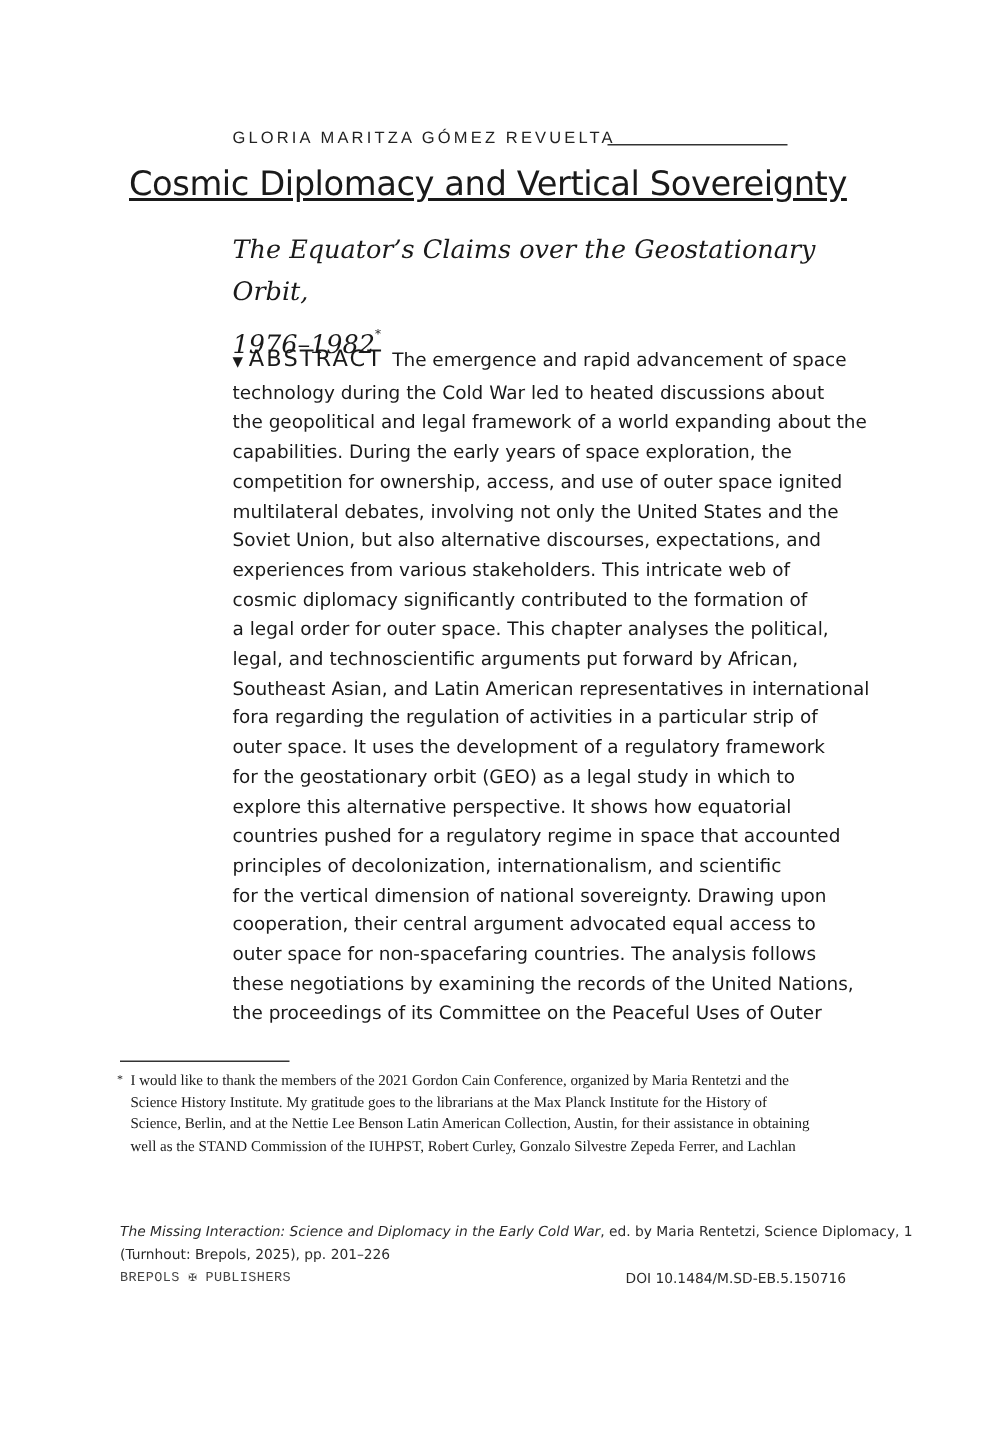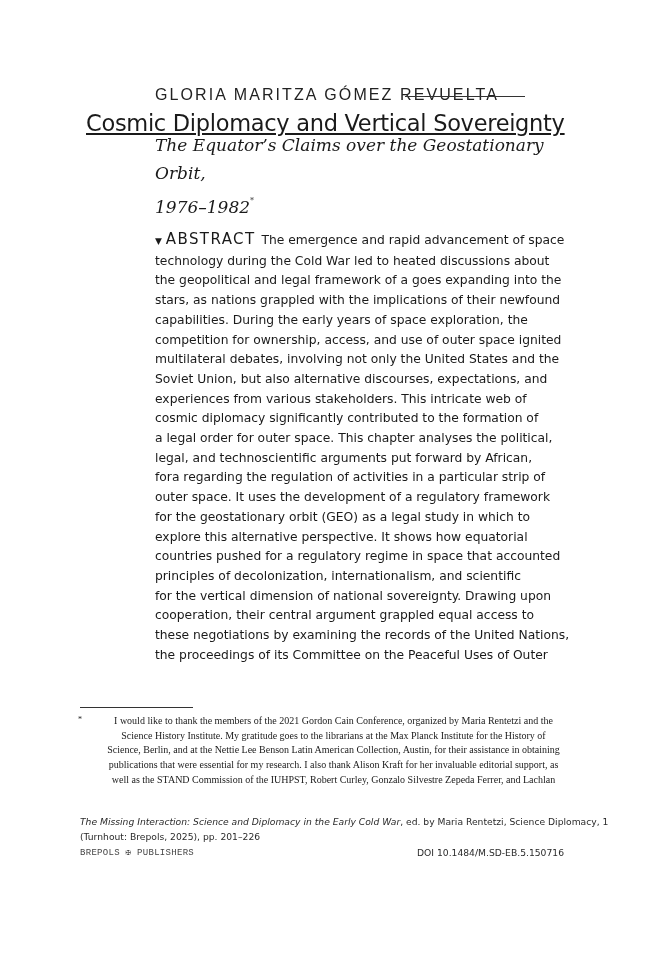--- a/index.html
+++ b/index.html
@@ -1,51 +1,51 @@
 <!DOCTYPE html>
 <html><head>
 <meta charset="utf-8">
 <style>
   html, body { margin: 0; padding: 0; background: #ffffff; }
   body { width: 672px; height: 960px; position: relative; overflow: hidden; color: #1a1a1a; }
   .abs { position: absolute; }
   .author {
     left: 155px; top: 86px;
     font-family: "Liberation Sans", sans-serif;
-    font-size: 16px; letter-spacing: 2.1px; color: #222;
+    font-size: 11px; letter-spacing: 2.1px; color: #222;
     white-space: nowrap;
   }
   .author-rule { left: 405px; top: 96px; width: 120px; height: 0; border-top: 1px solid #333; }
   .title {
     left: 86px; top: 110px;
     font-family: "DejaVu Sans", sans-serif;
     font-size: 22.5px; color: #1a1a1a; white-space: nowrap; letter-spacing: -0.3px; text-decoration: underline;
   }
   .subtitle {
-    left: 155px; top: 131px; width: 420px;
+    left: 155px; top: 153px; width: 420px;
     font-family: "DejaVu Serif", serif; font-style: italic;
     font-size: 17px; line-height: 28px; color: #1a1a1a;
   }
   .subtitle sup { font-size: 8px; vertical-align: 10px; font-style: normal; }
   .abstract {
     left: 155px; top: 230px; width: 380px;
     font-family: "DejaVu Sans", sans-serif;
     font-size: 12.3px; line-height: 19.7px; color: #1a1a1a;
   }
   .abstract .line { display: block; white-space: nowrap; }
   .abstract-label {
     font-weight: normal; font-size: 15px; letter-spacing: 1.4px; margin-right: 6px;
   }
   .fn-rule { left: 80px; top: 707px; width: 113px; height: 0; border-top: 1px solid #333; }
   .footnote {
     left: 80px; top: 714px; width: 500px;
     font-family: "Liberation Serif", serif;
     font-size: 10px; line-height: 14.7px; color: #1a1a1a;
   }
-  .footnote .line { display: block; white-space: nowrap; padding-left: 7px; text-align: center; }
+  .footnote .line { display: block; white-space: nowrap; padding-left: 7px; }
   .footnote .mark { position: absolute; left: -2px; top: -1px; font-size: 8px; }
   .citation {
     left: 80px; top: 815px; width: 500px;
     font-family: "DejaVu Sans", sans-serif;
     font-size: 9.2px; line-height: 14.5px; color: #2a2a2a;
   }
   .citation .line { display: block; white-space: nowrap; }
   .publisher {
     left: 80px; top: 847px;
     font-family: Liberation Mono, monospace;
@@ -69,50 +69,50 @@
   <span>The Equator’s Claims over the Geostationary Orbit,</span><br>
   <span>1976–1982</span><sup>*</sup>
 </div>
 
 <div class="abs abstract" id="abstract-block">
   <span class="line">
     <span style="font-size:9px;">▼</span>
     <span class="abstract-label">ABSTRACT</span><span>The emergence and rapid advancement of space</span>
   </span>
 <span class="line">technology during the Cold War led to heated discussions about</span>
-    <span class="line">the geopolitical and legal framework of a goes expanding into the</span>
-    <span class="line">stars, as nations grappled with the implications of their newfound</span>
+    <span class="line">the geopolitical and legal framework of a world expanding about the</span>
     <span class="line">capabilities. During the early years of space exploration, the</span>
     <span class="line">competition for ownership, access, and use of outer space ignited</span>
     <span class="line">multilateral debates, involving not only the United States and the</span>
     <span class="line">Soviet Union, but also alternative discourses, expectations, and</span>
     <span class="line">experiences from various stakeholders. This intricate web of</span>
     <span class="line">cosmic diplomacy significantly contributed to the formation of</span>
     <span class="line">a legal order for outer space. This chapter analyses the political,</span>
     <span class="line">legal, and technoscientific arguments put forward by African,</span>
+    <span class="line">Southeast Asian, and Latin American representatives in international</span>
     <span class="line">fora regarding the regulation of activities in a particular strip of</span>
     <span class="line">outer space. It uses the development of a regulatory framework</span>
     <span class="line">for the geostationary orbit (GEO) as a legal study in which to</span>
     <span class="line">explore this alternative perspective. It shows how equatorial</span>
     <span class="line">countries pushed for a regulatory regime in space that accounted</span>
     <span class="line">principles of decolonization, internationalism, and scientific</span>
     <span class="line">for the vertical dimension of national sovereignty. Drawing upon</span>
-    <span class="line">cooperation, their central argument grappled equal access to</span>
+    <span class="line">cooperation, their central argument advocated equal access to</span>
+    <span class="line">outer space for non-spacefaring countries. The analysis follows</span>
     <span class="line">these negotiations by examining the records of the United Nations,</span>
     <span class="line">the proceedings of its Committee on the Peaceful Uses of Outer</span>
   </div>
 
 <div class="abs fn-rule"></div>
 
 <div class="abs footnote" id="footnote-block">
   <span class="mark">*</span>
 <span class="line">I would like to thank the members of the 2021 Gordon Cain Conference, organized by Maria Rentetzi and the</span>
     <span class="line">Science History Institute. My gratitude goes to the librarians at the Max Planck Institute for the History of</span>
     <span class="line">Science, Berlin, and at the Nettie Lee Benson Latin American Collection, Austin, for their assistance in obtaining</span>
-    <span class="line">publications that were essential for my research. I also thank Alison Kraft for her invaluable editorial support, as</span>
     <span class="line">well as the STAND Commission of the IUHPST, Robert Curley, Gonzalo Silvestre Zepeda Ferrer, and Lachlan</span>
   </div>
 
 <div class="abs citation">
   <span class="line"><i>The Missing Interaction: Science and Diplomacy in the Early Cold War</i><span>, ed. by Maria Rentetzi, Science Diplomacy, 1</span></span>
   <span class="line">(Turnhout: Brepols, 2025), pp. 201–226</span>
 </div>
 
 <div class="abs publisher">BREPOLS ✠ PUBLISHERS</div>
 <div class="abs doi">DOI 10.1484/M.SD-EB.5.150716</div>

